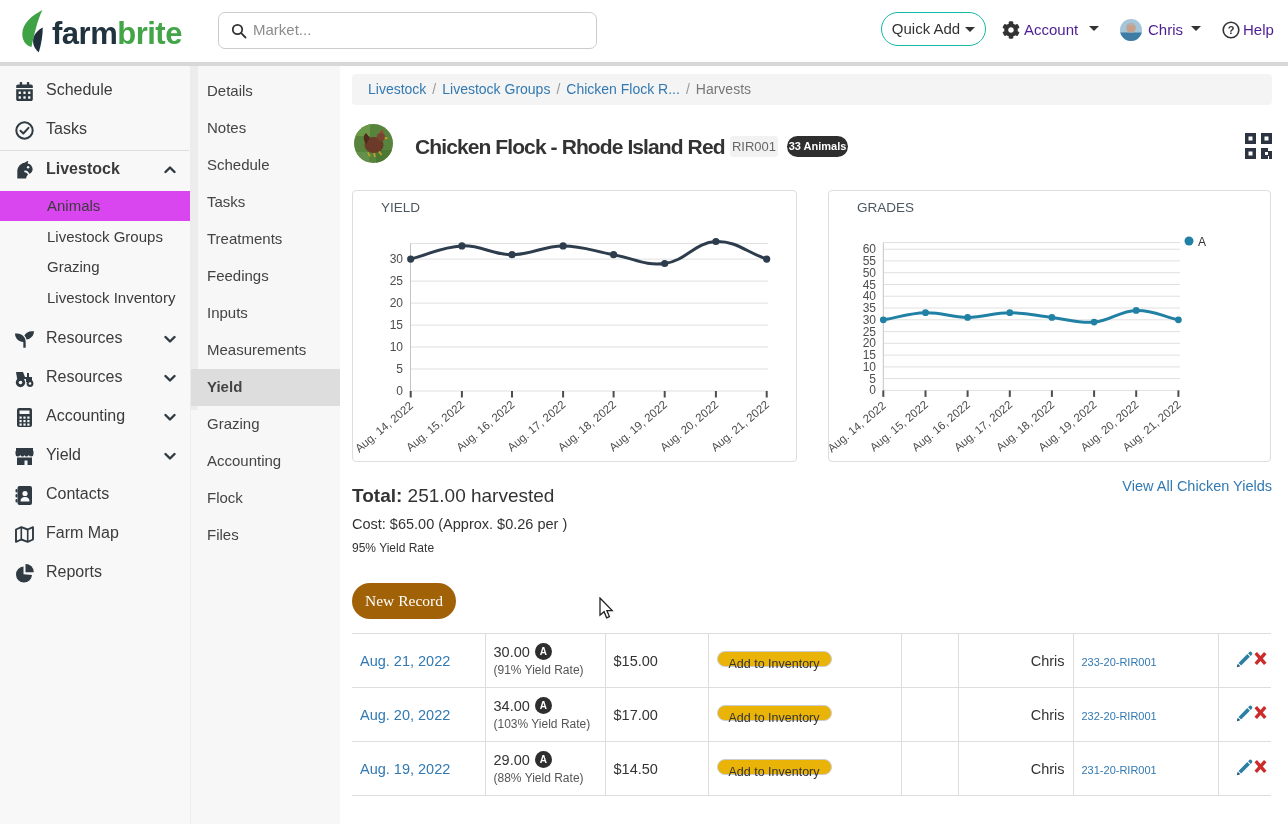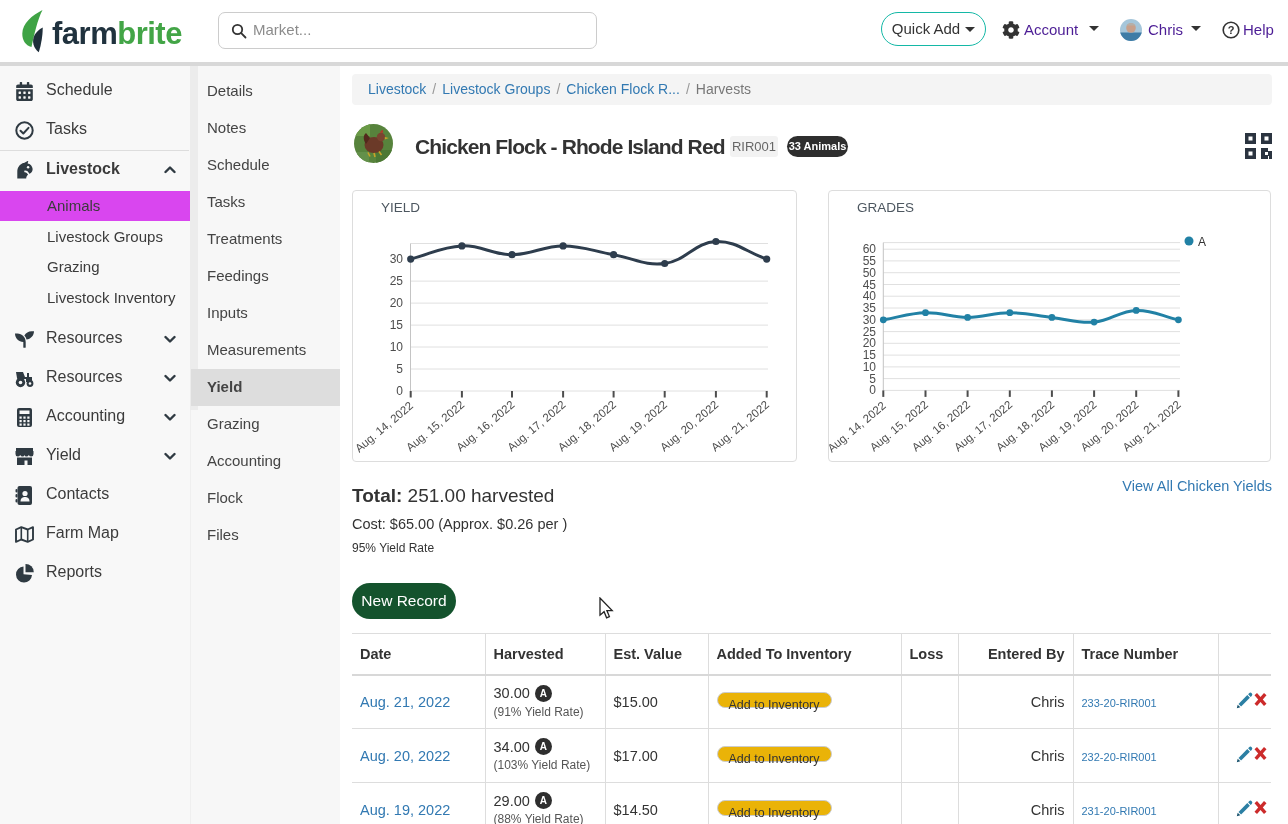--- a/index.html
+++ b/index.html
@@ -40,21 +40,21 @@
 #anim { position:absolute; left:787px; top:136px; width:61px; height:21px; background:#2e2e2e; border-radius:11px; color:#fff; font-size:11px; font-weight:700; text-align:center; line-height:21px; }
 .card { position:absolute; top:190px; height:272px; background:#fff; border:1px solid #ddd; border-radius:4px; }
 #card1 { left:352px; width:445px; }
 #card2 { left:828px; width:443px; }
 .clabel { position:absolute; left:28px; top:9px; font-size:13.5px; color:#4d5760; }
 #viewall { position:absolute; left:952px; top:478px; width:320px; text-align:right; font-size:14.5px; }
 #total { position:absolute; left:352px; top:485px; font-size:19px; color:#333; }
 #total b { font-weight:700; }
 #cost { position:absolute; left:352px; top:516px; font-size:14.5px; color:#333; }
 #yrate { position:absolute; left:352px; top:541px; font-size:12px; color:#333; }
-#newrec { position:absolute; left:352px; top:583px; width:104px; height:36px; background:#14532d; border-radius:18px; color:#fff; font-size:15.5px; text-align:center; line-height:36px; }
+#newrec { position:absolute; left:352px; top:583px; width:104px; height:36px; background:#a16207; border-radius:18px; color:#fff; font-size:15.5px; text-align:center; line-height:36px;font-family:Liberation Serif, serif; }
 
 #tbl { position:absolute; left:352px; top:633px; width:919px; border-collapse:collapse; table-layout:fixed; font-size:14.5px; color:#333; }
 #tbl th, #tbl td { border:1px solid #ddd; border-left:none; padding:0 8px; vertical-align:middle; }
 #tbl th { border-top:1px solid #ddd; border-bottom:2px solid #d8d8d8; text-align:left; font-weight:700; height:41px; }
 #tbl td { height:54px; } #tbl td:last-child { text-align:center; padding:0 0 0 14px; }
 #tbl th:first-child, #tbl td:first-child { border-left:none; }
 #tbl th:last-child, #tbl td:last-child { border-right:none; }
 #tbl .r { text-align:right; }
 .trace { font-size:11px; }
 .abadge { display:inline-block; width:17px; height:17px; background:#2e2e2e; border-radius:50%; color:#fff; font-size:10px; font-weight:700; text-align:center; line-height:17px; vertical-align:middle; margin-left:5px; margin-top:-2px; }
@@ -437,30 +437,20 @@
       <col style="width:133px">
       <col style="width:120px">
       <col style="width:103px">
       <col style="width:193px">
       <col style="width:57px">
       <col style="width:115px">
       <col style="width:145px">
       <col style="width:53px">
     </colgroup>
 <tbody>
-      <tr>
-        <th>Date</th>
-        <th>Harvested</th>
-        <th>Est. Value</th>
-        <th>Added To Inventory</th>
-        <th>Loss</th>
-        <th class="r">Entered By</th>
-        <th>Trace Number</th>
-        <th></th>
-      </tr>
 <tr>
 <td><a class="lk">Aug. 21, 2022</a></td>
 <td>
           <div>30.00<span class="abadge">A</span></div>
           <div class="yr">(91% Yield Rate)</div>
         </td>
 <td>$15.00</td>
 <td><span class="addinv">Add to Inventory</span></td>
 <td></td>
 <td class="r">Chris</td>

